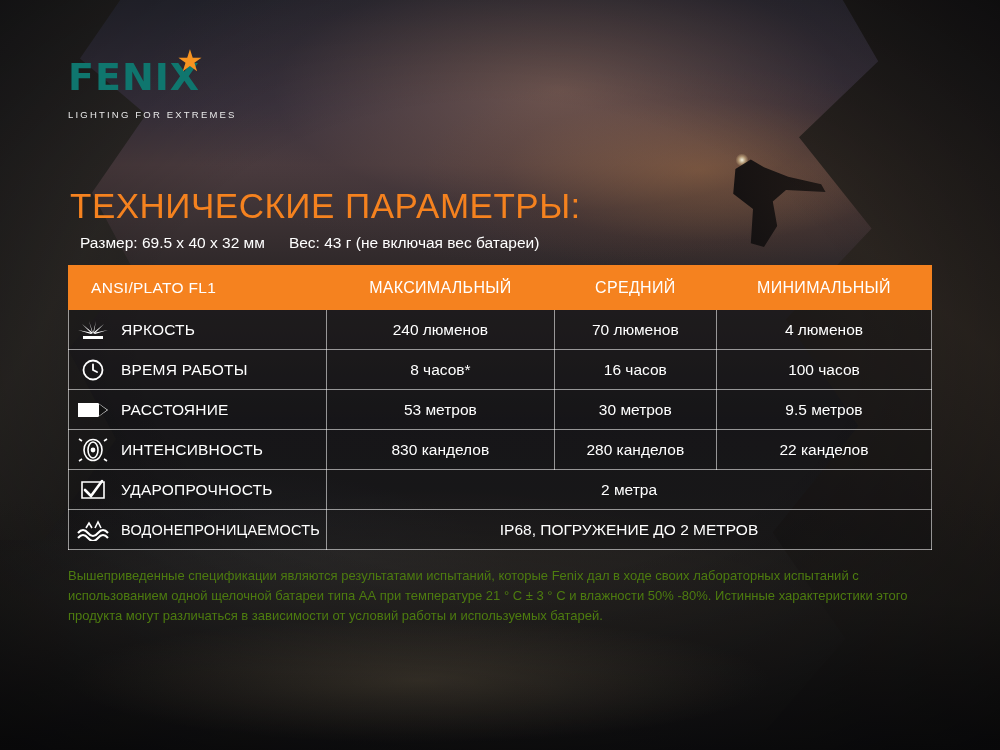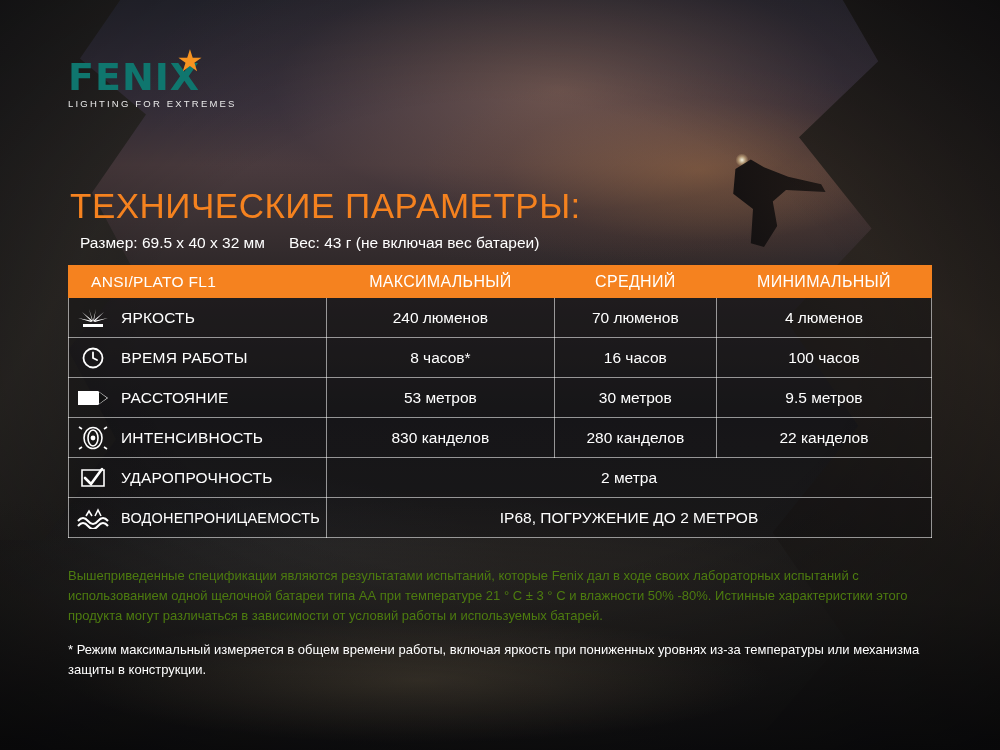--- a/index.html
+++ b/index.html
@@ -65,21 +65,21 @@
     font-weight: bold;
     font-size: 38px;
     letter-spacing: 1px;
     color: #0f766e;
     line-height: 1;
   }
   .logo-tag {
     font-size: 9.5px;
     letter-spacing: 2.2px;
     color: #e8e8e8;
-    margin-top: 2px;
+    margin-top: 13px;
     font-family: "Liberation Sans", sans-serif;
   }
   .logo-star {
     position: absolute; left: 105px; top: -14px; width: 34px; height: 34px;
     color: #f79421; font-size: 30px; line-height: 34px; text-align: center;
   }
 
   .title {
     position: absolute; left: 70px; top: 186px;
     font-size: 35px; color: #f5821f; letter-spacing: .5px;
@@ -102,21 +102,21 @@
     text-align: center;
     font-size: 15.5px;
     height: 40px;
     padding: 0 6px;
     background: rgba(12,12,14,0.32);
   }
   table.spec thead th {
     background: #f5821f;
     border-color: #f5821f;
     font-size: 16px;
-    height: 32px;
+    height: 44px;
     font-weight: normal;
     letter-spacing: .3px;
   }
   table.spec thead th.first {
     text-align: left; padding-left: 22px; font-size: 15.5px;
   }
   td.rowlabel {
     text-align: left;
     padding-left: 8px;
     font-size: 15px;
@@ -274,15 +274,14 @@
             </span>
             <span class="rl-text" style="font-size:14.5px">ВОДОНЕПРОНИЦАЕМОСТЬ</span>
           </span>
         </td>
         <td colspan="3">IP68, ПОГРУЖЕНИЕ ДО 2 МЕТРОВ</td>
       </tr>
     </tbody>
   </table>
 
   <div class="note">Вышеприведенные спецификации являются результатами испытаний, которые Fenix дал в ходе своих лабораторных испытаний с использованием одной щелочной батареи типа АА при температуре 21 ° С ± 3 ° С и влажности 50% -80%. Истинные характеристики этого продукта могут различаться в зависимости от условий работы и используемых батарей.</div>
-  <div class="note2">* Режим максимальный измеряется в общем времени работы, включая яркость при пониженных уровнях из-за температуры или механизма защиты в конструкции.</div>
 
 </div>
 
 </body></html>

